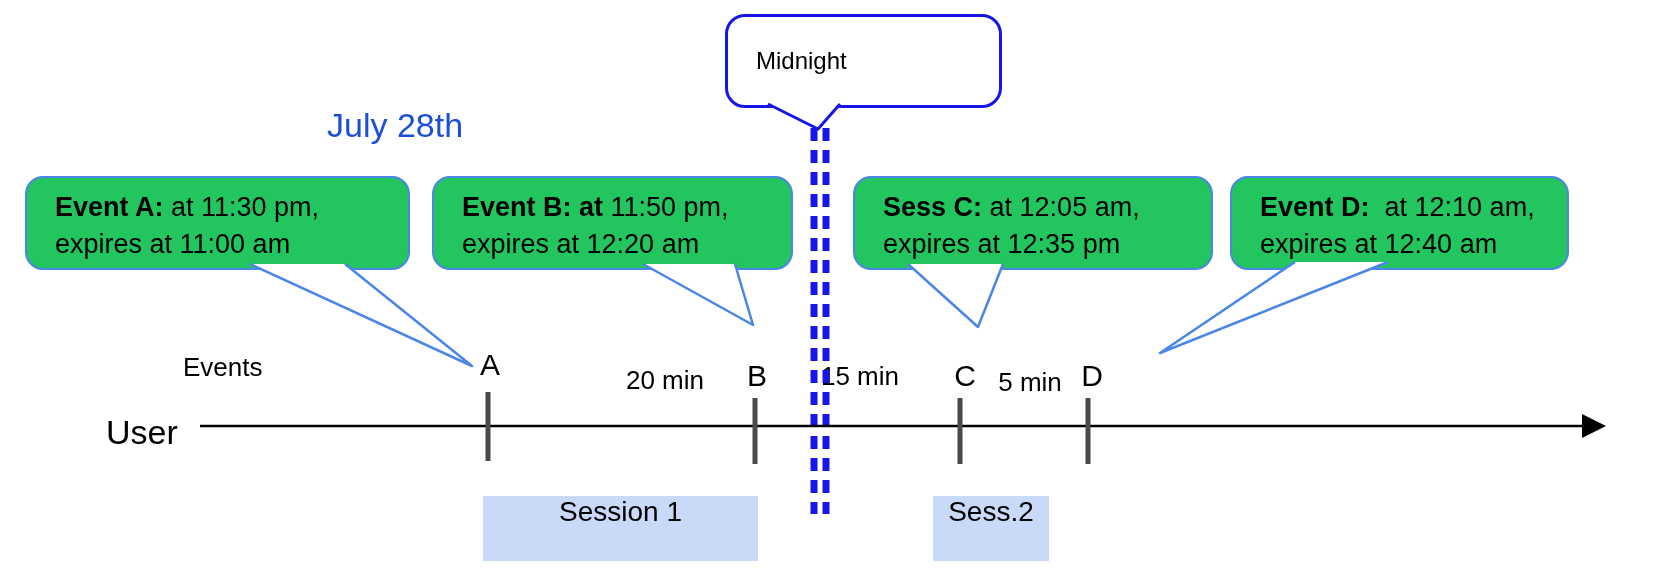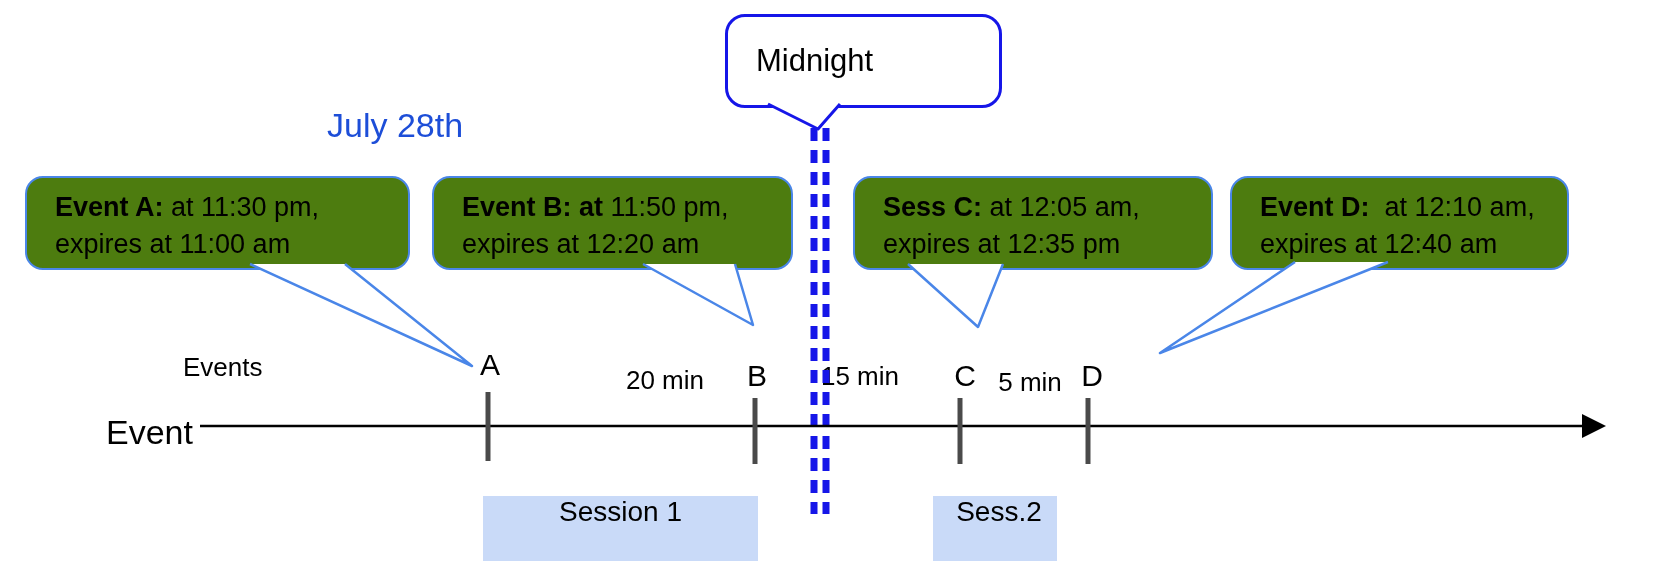--- a/index.html
+++ b/index.html
@@ -8,25 +8,25 @@
     font-family:"Liberation Sans","DejaVu Sans",sans-serif;color:#000;
   }
   .date{position:absolute;top:106px;font-size:34px;color:#1d4ed8;white-space:nowrap;}
   #date-left{left:327px;}
   #date-right{left:1090px;}
 
   .midnight-box{
     position:absolute;left:725px;top:14px;width:277px;height:94px;
     border:3px solid #1616e8;border-radius:20px;background:#fff;
     display:flex;align-items:center;box-sizing:border-box;
-    font-size:31px;padding-left:28px;z-index:2;
+    font-size:24px;padding-left:28px;z-index:2;
   }
 
   .callout{
-    position:absolute;top:176px;height:94px;background:#4d7c0f;
+    position:absolute;top:176px;height:94px;background:#22c55e;
     border:2.5px solid #4a86e8;border-radius:18px;box-sizing:border-box;
     font-size:27px;line-height:37px;padding:11px 0 0 28px;z-index:2;white-space:nowrap;
   }
   #callout-a{left:25px;width:385px;}
   #callout-b{left:432px;width:361px;}
   #callout-c{left:853px;width:360px;}
   #callout-d{left:1230px;width:339px;}
 
   .axis-label{position:absolute;white-space:nowrap;}
   #events-label{left:183px;top:352px;font-size:26px;}
@@ -42,21 +42,21 @@
   #interval-ab{left:665px;top:365px;}
   #interval-bc{left:860px;top:361px;}
   #interval-cd{left:1030px;top:367px;}
 
   .session{
     position:absolute;top:496px;height:65px;background:#c9daf8;
     display:flex;align-items:flex-start;justify-content:center;
     font-size:28px;z-index:2;
   }
   #session-1{left:483px;width:275px;}
-  #session-2{left:933px;width:116px;padding-left:8px;}
+  #session-2{left:933px;width:116px;}
 
   svg.overlay{position:absolute;left:0;top:0;z-index:3;pointer-events:none;}
 </style>
 </head>
 <body>
 
 <div class="canvas">
 
   <div class="date" id="date-left">July 28th</div>
 
@@ -78,21 +78,21 @@
     <div><b>Sess C:</b><span> at 12:05 am,</span></div>
     <div>expires at 12:35 pm</div>
   </div>
 
   <div class="callout" id="callout-d">
     <div><b>Event D:</b><span>&nbsp; at 12:10 am,</span></div>
     <div>expires at 12:40 am</div>
   </div>
 
   <div class="axis-label" id="events-label">Events</div>
-  <div class="axis-label" id="user-label">Event</div>
+  <div class="axis-label" id="user-label">User</div>
 
   <div class="tick-letter" id="letter-a">A</div>
   <div class="tick-letter" id="letter-b">B</div>
   <div class="tick-letter" id="letter-c">C</div>
   <div class="tick-letter" id="letter-d">D</div>
 
   <div class="interval" id="interval-ab">20 min</div>
   <div class="interval" id="interval-bc">15 min</div>
   <div class="interval" id="interval-cd">5 min</div>
 

